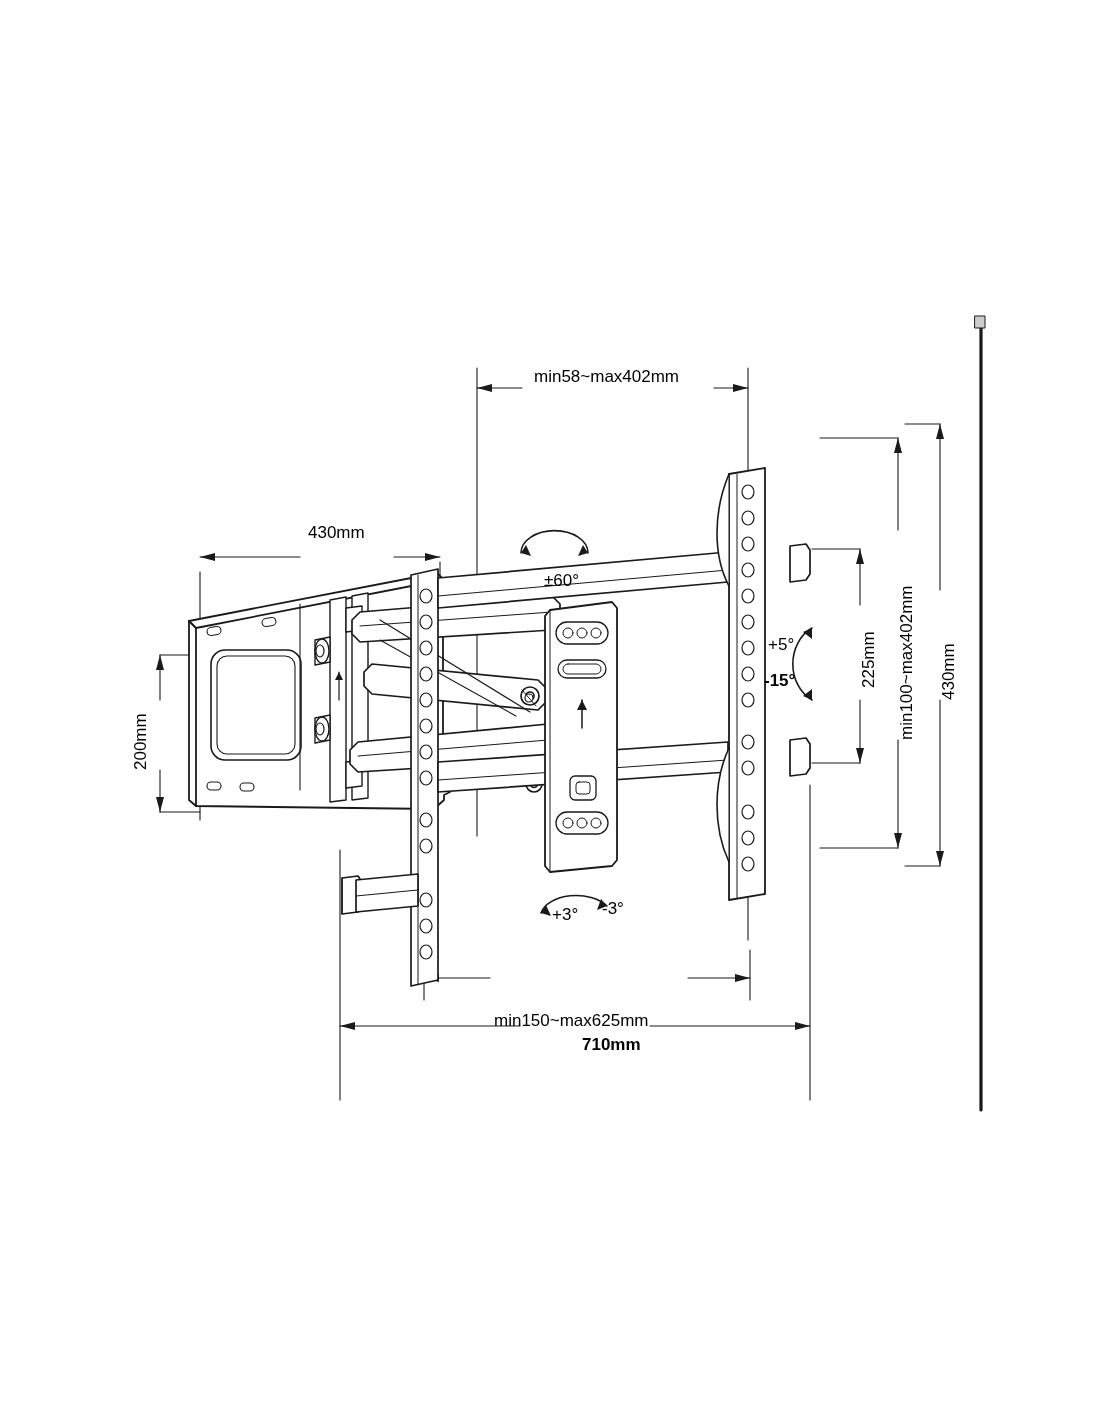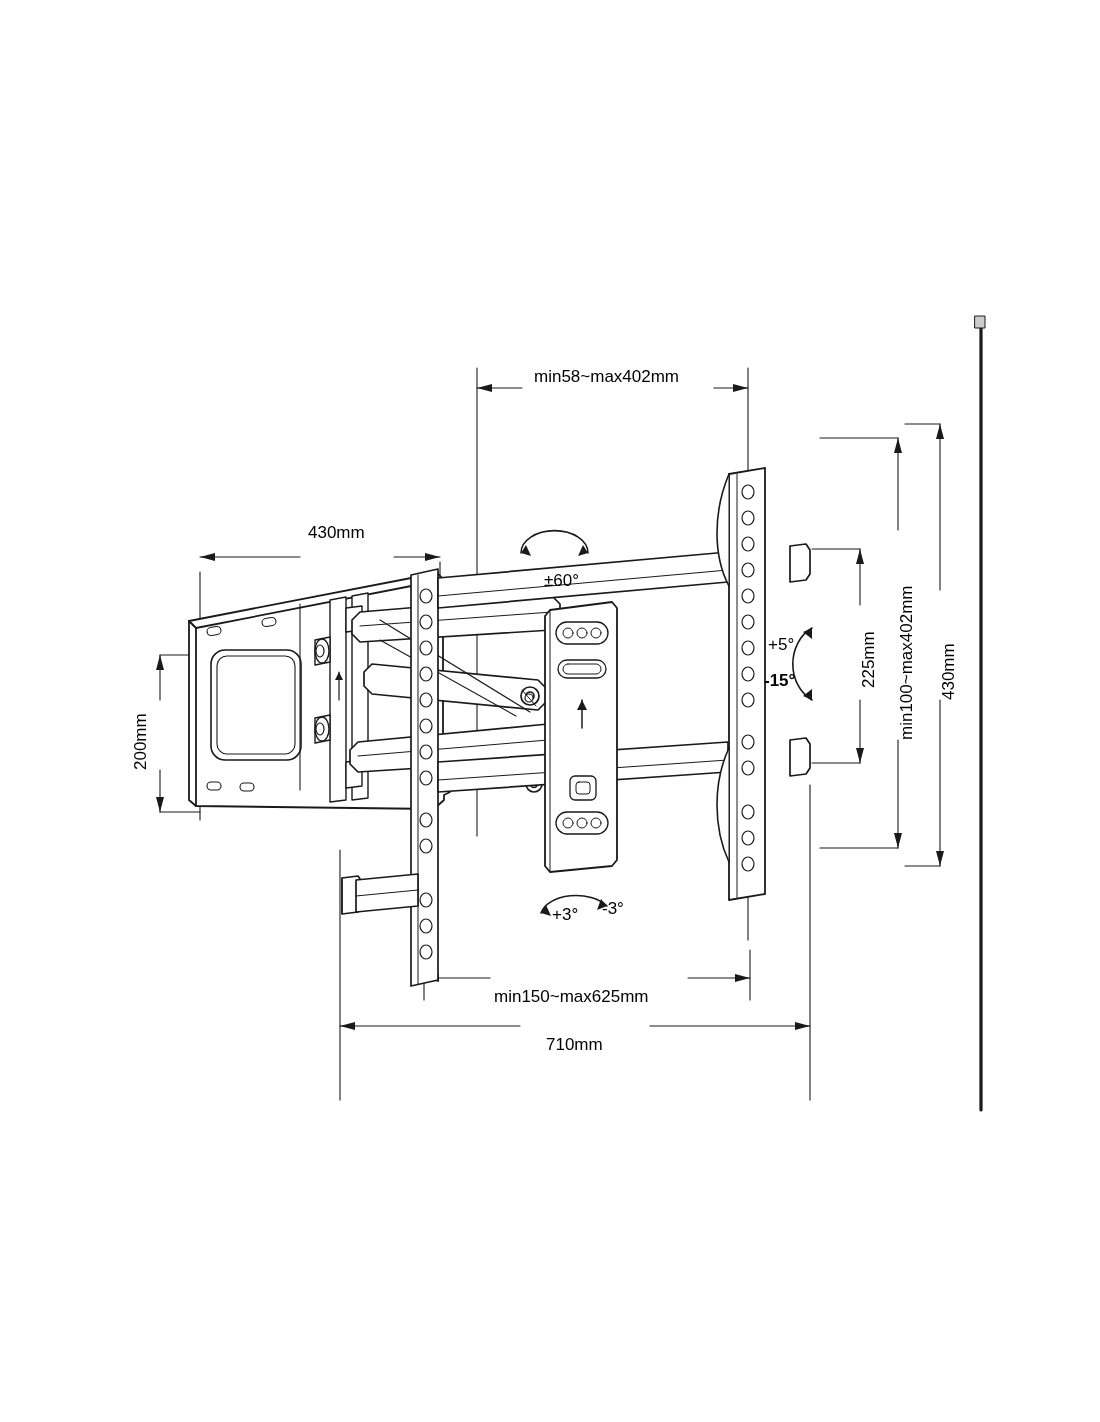--- a/index.html
+++ b/index.html
@@ -314,17 +314,17 @@
   <div class="lbl lbl-dim rot90" style="left:860px; top:688px;">225mm</div>
 
   <div class="lbl lbl-dim rot90" style="left:898px; top:740px;">min100~max402mm</div>
 
   <div class="lbl lbl-dim rot90" style="left:940px; top:700px;">430mm</div>
 
   <div class="lbl lbl-dim" style="left:552px; top:906px;">+3°</div>
 
   <div class="lbl lbl-dim" style="left:602px; top:900px;">-3°</div>
 
-  <div class="lbl lbl-dim" style="left:494px; top:988px;">min150~max625mm</div>
-
-  <div class="lbl lbl-dim" style="left:546px; top:1036px;">710mm</div>
+  <div class="lbl lbl-dim" style="left:494px; top:1012px;">min150~max625mm</div>
+
+  <div class="lbl lbl-dim" style="left:582px; top:1036px;font-weight:bold;">710mm</div>
 
 </div>
 
 </body></html>

